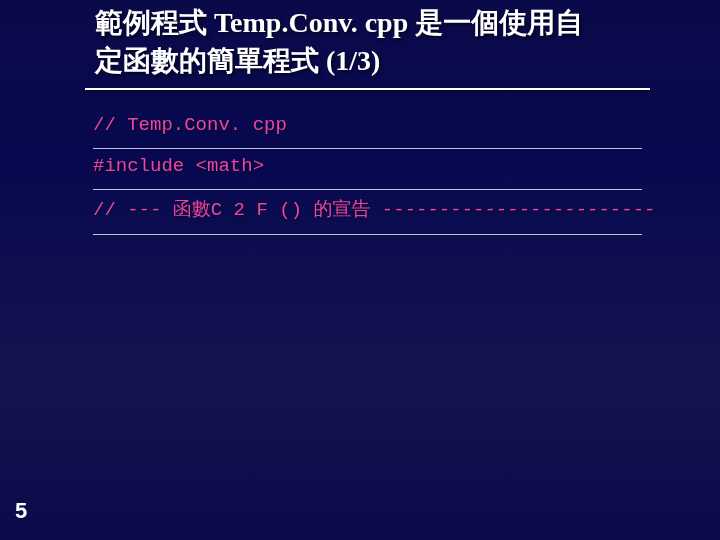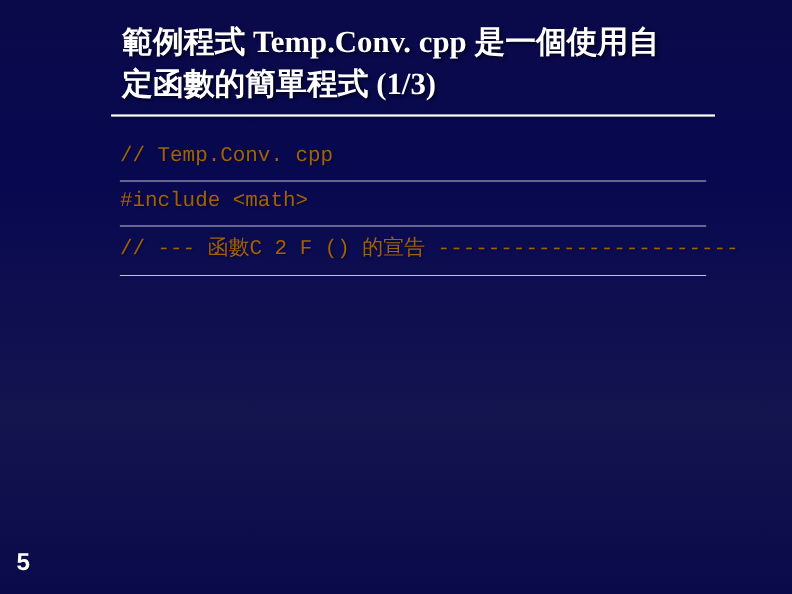--- a/index.html
+++ b/index.html
@@ -8,43 +8,42 @@
     width: 720px;
     height: 540px;
     overflow: hidden;
   }
   body {
     background: linear-gradient(180deg, #0a0a4a 0%, #080850 30%, #14144f 70%, #0a0a4a 100%);
     font-family: "Microsoft JhengHei", "PMingLiU", serif;
     position: relative;
   }
   .slide {
-    padding: 20px 80px 20px 95px;
+    padding: 4px 80px 20px 95px;
     box-sizing: border-box;
-    margin-left: 16px;
   }
   .title {
     color: #ffffff;
     font-size: 28px;
     font-weight: bold;
     line-height: 1.35;
     font-family: "Microsoft JhengHei", "PMingLiU", serif;
     text-shadow: 2px 2px 3px rgba(0,0,0,0.6);
     margin-bottom: 8px;
   }
   .title .roman {
     font-family: "Times New Roman", serif;
   }
   .underline {
     border-bottom: 2px solid #ffffff;
     margin: 6px -10px 18px -10px;
     box-shadow: 0 2px 2px rgba(0,0,0,0.4);
   }
   .code-line {
-    color: #a16207;
+    color: #ec4899;
     font-family: "Courier New", monospace;
     font-size: 19px;
     padding: 6px 0 12px 0;
     border-bottom: 1px solid rgba(255,255,255,0.75);
     margin: 0 -2px;
     white-space: pre;
     text-shadow: 1px 1px 2px rgba(0,0,0,0.4);
   }
   .code-line.last {
     border-bottom: none;

